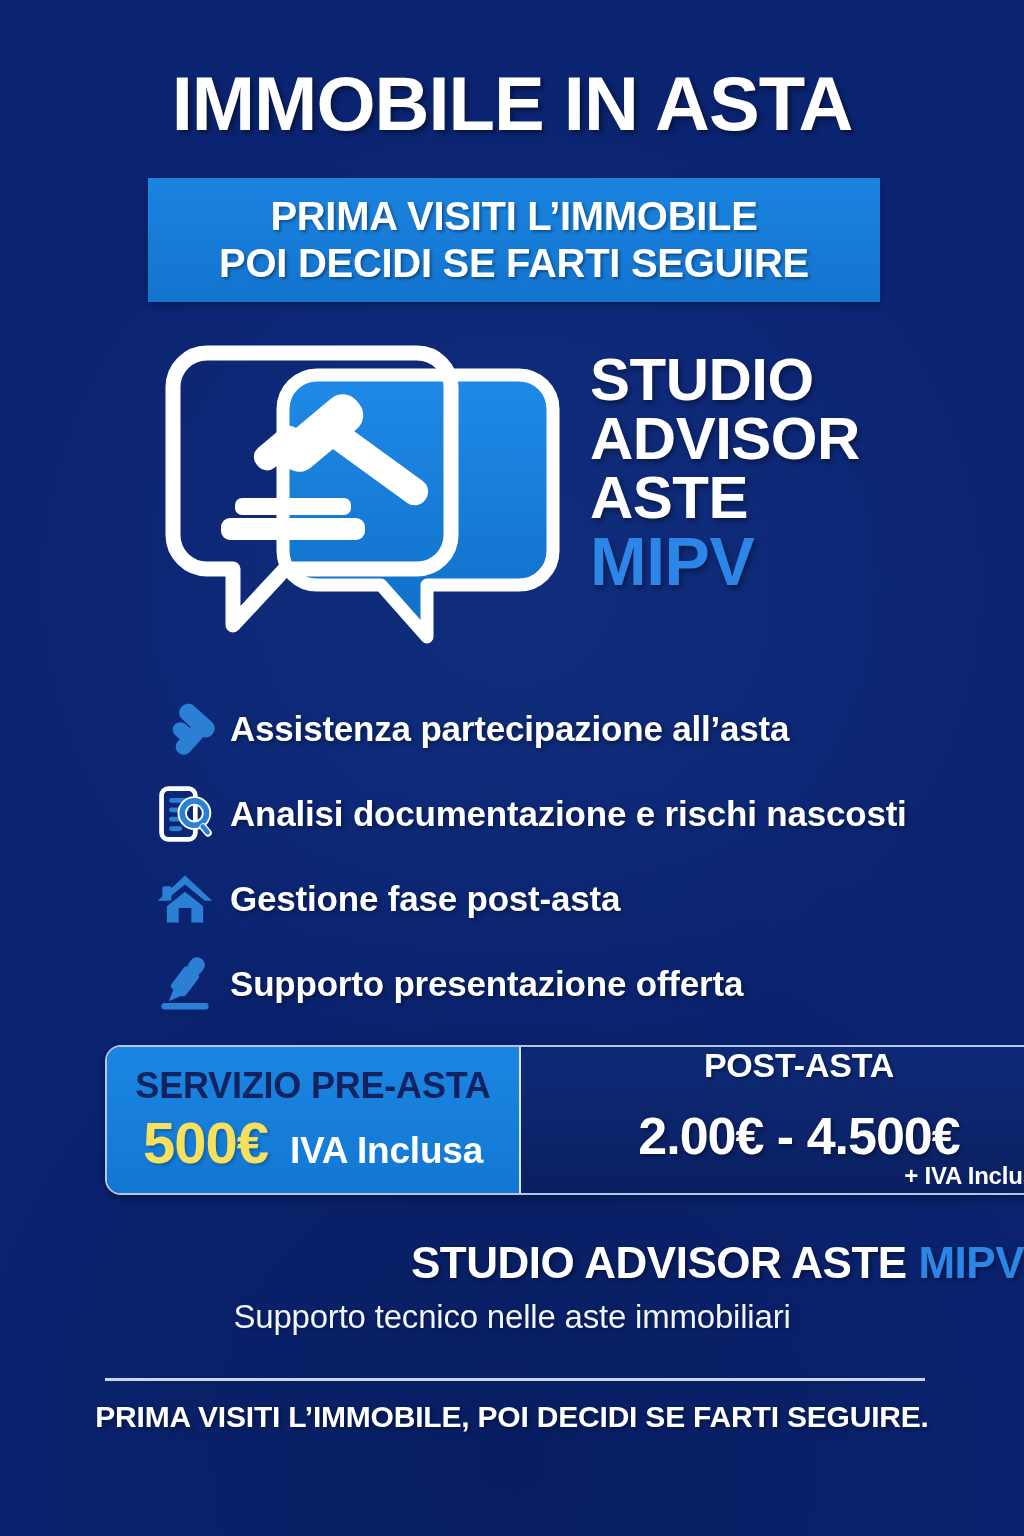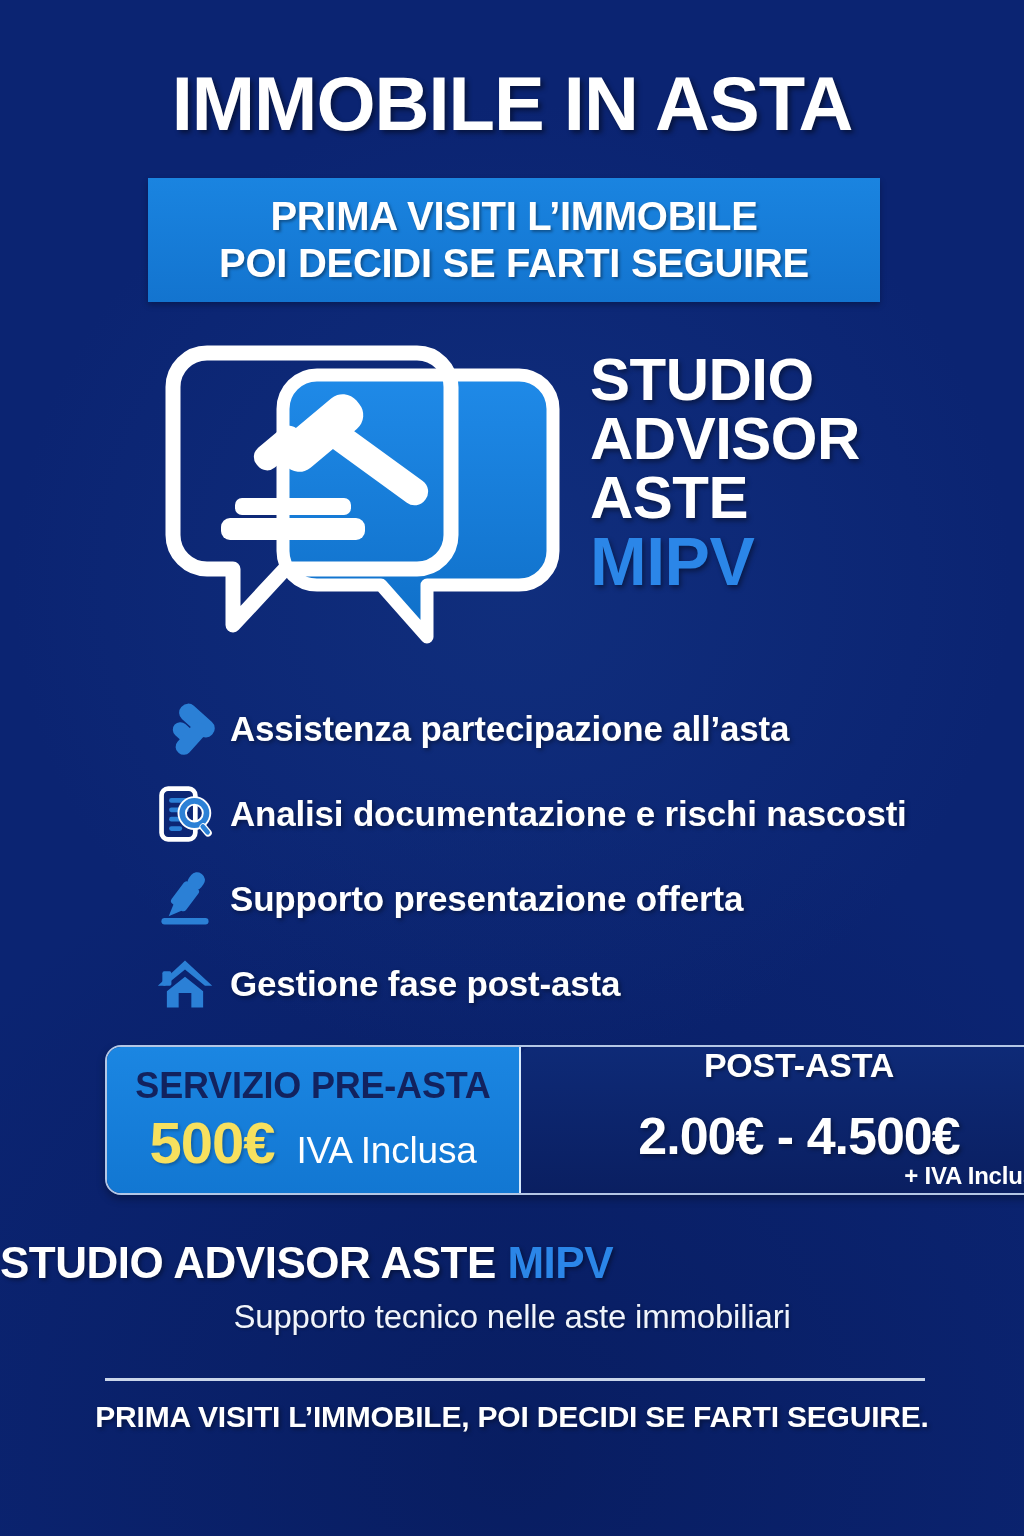--- a/index.html
+++ b/index.html
@@ -179,21 +179,21 @@
   .price-left-amount {
     color: #f7e05e;
     font-size: 58px;
     font-weight: 700;
     letter-spacing: -1px;
     text-shadow: 2px 2px 3px rgba(0,0,0,0.22);
   }
   .price-left-note {
     color: #ffffff;
     font-size: 37px;
-    font-weight: 400;
+    font-weight: 700;
     letter-spacing: -0.2px;
     margin-left: 8px;
   }
   .price-right {
     flex: 1;
     background: linear-gradient(180deg, #0e2a77 0%, #0a1f61 100%);
     display: flex;
     flex-direction: column;
     align-items: center;
     justify-content: center;
@@ -225,23 +225,23 @@
     letter-spacing: -0.2px;
     align-self: flex-end;
     margin-right: 28px;
     margin-top: -2px;
     white-space: nowrap;
   }
 
   
   .footer-brand {
     position: absolute;
-    left: 0; right: 0;
+    left: 16px; right: 0;
     top: 1238px;
-    text-align: left;
+    text-align: right;
     font-size: 44px;
     font-weight: 700;
     letter-spacing: -0.5px;
     color: #ffffff;
     text-shadow: 2px 2px 4px rgba(0,0,0,0.4);
     white-space: nowrap;
   }
   .footer-brand .mipv {
     color: #2b86e8;
   }
@@ -365,43 +365,43 @@
           <rect x="51" y="42" width="5" height="13" rx="2.5" fill="#2b80d6" transform="rotate(-40 53.5 48.5)"></rect>
         </svg>
       </div>
       <div class="feature-label">Analisi documentazione e rischi nascosti</div>
     </div>
 
     <div class="feature-row">
       <div class="feature-icon">
         <svg viewBox="0 0 64 64" width="58" height="58" aria-hidden="true">
           <g fill="#2b80d6">
+            <path d="M32 6 L62 34 L54 34 L32 16 L10 34 L2 34 Z"></path>
+            <path d="M32 24 L52 40 L52 58 L39 58 L39 42 L25 42 L25 58 L12 58 L12 40 Z"></path>
+            <rect x="7" y="18" width="10" height="16" rx="2"></rect>
+          </g>
+        </svg>
+      </div>
+      <div class="feature-label">Gestione fase post-asta</div>
+    </div>
+
+    <div class="feature-row">
+      <div class="feature-icon">
+        <svg viewBox="0 0 64 64" width="58" height="58" aria-hidden="true">
+          <g fill="#2b80d6">
             <rect x="36" y="2" width="17" height="20" rx="8" transform="rotate(37 44 12)"></rect>
             <rect x="22" y="14" width="20" height="30" rx="4" transform="rotate(37 32 29)"></rect>
             <path d="M14 51 L20 36 L30 44 Z"></path>
             <rect x="6" y="53" width="52" height="7" rx="3.5"></rect>
           </g>
         </svg>
       </div>
       <div class="feature-label">Supporto presentazione offerta</div>
     </div>
 
-    <div class="feature-row">
-      <div class="feature-icon">
-        <svg viewBox="0 0 64 64" width="58" height="58" aria-hidden="true">
-          <g fill="#2b80d6">
-            <path d="M32 6 L62 34 L54 34 L32 16 L10 34 L2 34 Z"></path>
-            <path d="M32 24 L52 40 L52 58 L39 58 L39 42 L25 42 L25 58 L12 58 L12 40 Z"></path>
-            <rect x="7" y="18" width="10" height="16" rx="2"></rect>
-          </g>
-        </svg>
-      </div>
-      <div class="feature-label">Gestione fase post-asta</div>
-    </div>
-
   </div>
 
   <div class="pricing">
 
     <div class="price-left">
       <div class="price-left-title">SERVIZIO PRE-ASTA</div>
       <div class="price-left-row">
         <span class="price-left-amount">500€</span>
         <span class="price-left-note">IVA Inclusa</span>
       </div>

